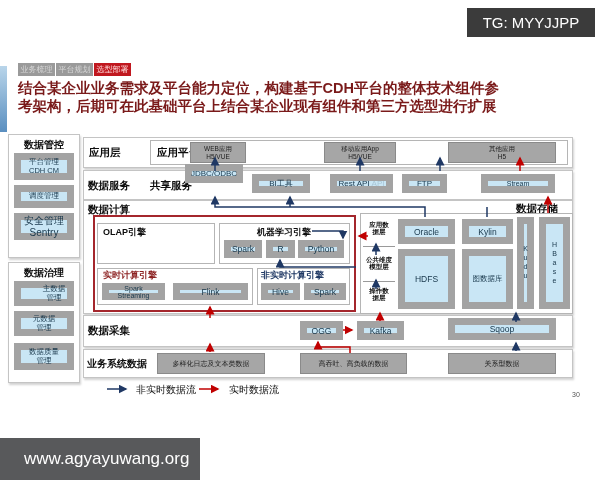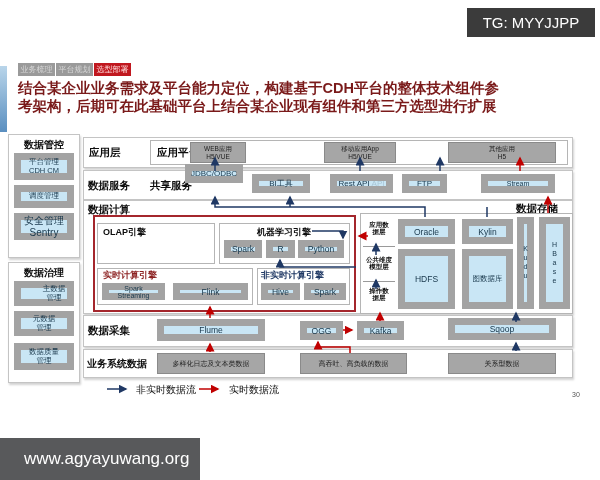--- a/index.html
+++ b/index.html
@@ -120,21 +120,20 @@
   <div class="abs seph" style="left:363px;top:281px;width:32px;"></div>
   <div class="abs bb flexc" style="left:398px;top:219px;width:57px;height:25px;font-size:8.5px;">Oracle</div>
   <div class="abs bb flexc" style="left:462px;top:219px;width:51px;height:25px;font-size:8.5px;">Kylin</div>
   <div class="abs bb flexc" style="left:398px;top:249px;width:57px;height:60px;font-size:8.5px;">HDFS</div>
   <div class="abs bb flexc" style="left:462px;top:249px;width:51px;height:60px;font-size:7.5px;">图数据库</div>
   <div class="abs bb flexc vert" style="left:517px;top:217px;width:17px;height:92px;font-size:7px;">Kudu</div>
   <div class="abs bb flexc vert" style="left:539px;top:217px;width:31px;height:92px;font-size:7px;">HBase</div>
 
   <div class="abs panel" style="left:83px;top:315px;width:490px;height:32px;"></div>
   <div class="abs lbl" style="left:88px;top:324px;font-size:10.5px;">数据采集</div>
-  <div class="abs bb flexc" style="left:157px;top:319px;width:108px;height:22px;font-size:8.5px;">Flume</div>
   <div class="abs bb flexc" style="left:300px;top:321px;width:43px;height:19px;font-size:8.5px;">OGG</div>
   <div class="abs bb flexc" style="left:357px;top:321px;width:47px;height:19px;font-size:8.5px;">Kafka</div>
   <div class="abs bb flexc" style="left:448px;top:318px;width:108px;height:22px;font-size:8.5px;">Sqoop</div>
 
   <div class="abs panel" style="left:83px;top:349px;width:490px;height:29px;"></div>
   <div class="abs lbl" style="left:87px;top:357px;font-size:10px;">业务系统数据</div>
   <div class="abs bg-gray flexc" style="left:157px;top:353px;width:108px;height:21px;font-size:7px;">多样化日志及文本类数据</div>
   <div class="abs bg-gray flexc" style="left:300px;top:353px;width:107px;height:21px;font-size:7px;">高吞吐、高负载的数据</div>
   <div class="abs bg-gray flexc" style="left:448px;top:353px;width:108px;height:21px;font-size:7px;">关系型数据</div>
 

